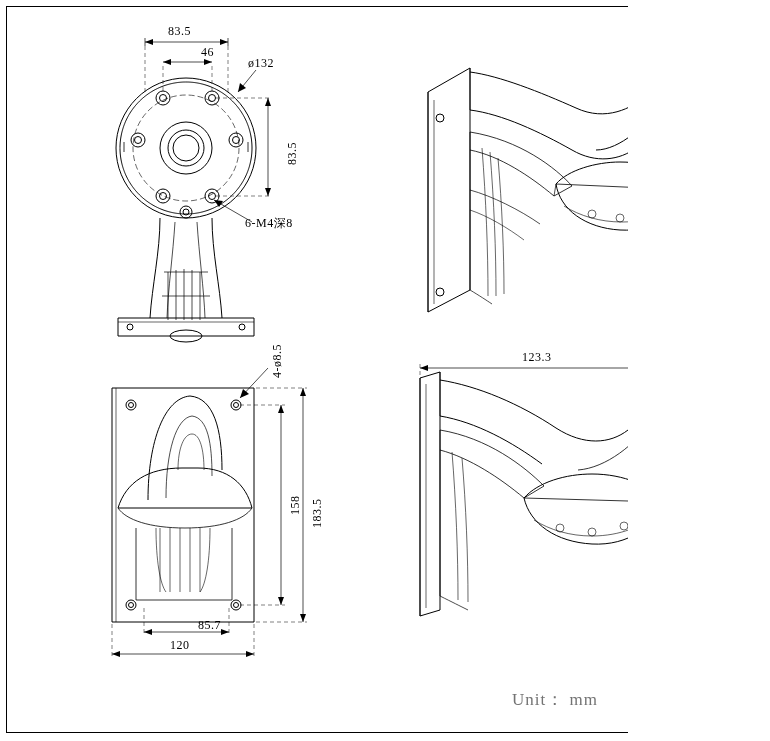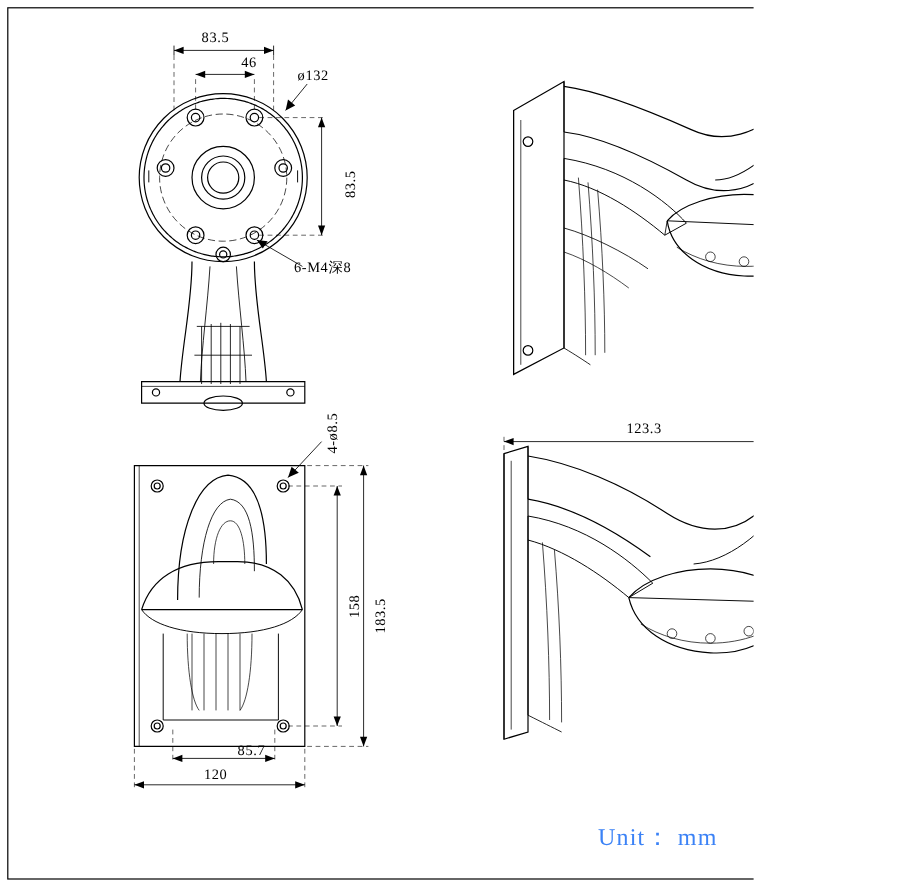--- a/index.html
+++ b/index.html
@@ -43,22 +43,22 @@
   }
   .dim-text.rot {
     transform: rotate(-90deg);
     transform-origin: 0 0;
   }
   .unit-label {
     position: absolute;
     right: 30px;
     bottom: 30px;
     font-family: "Liberation Serif", serif;
-    font-size: 20px;
-    color: #3b82f6;
+    font-size: 17px;
+    color: #737373;
     letter-spacing: 1px;
   }
 </style>
 </head>
 <body>
 
 <div id="sheet">
 
   <div class="border-frame"></div>
 

